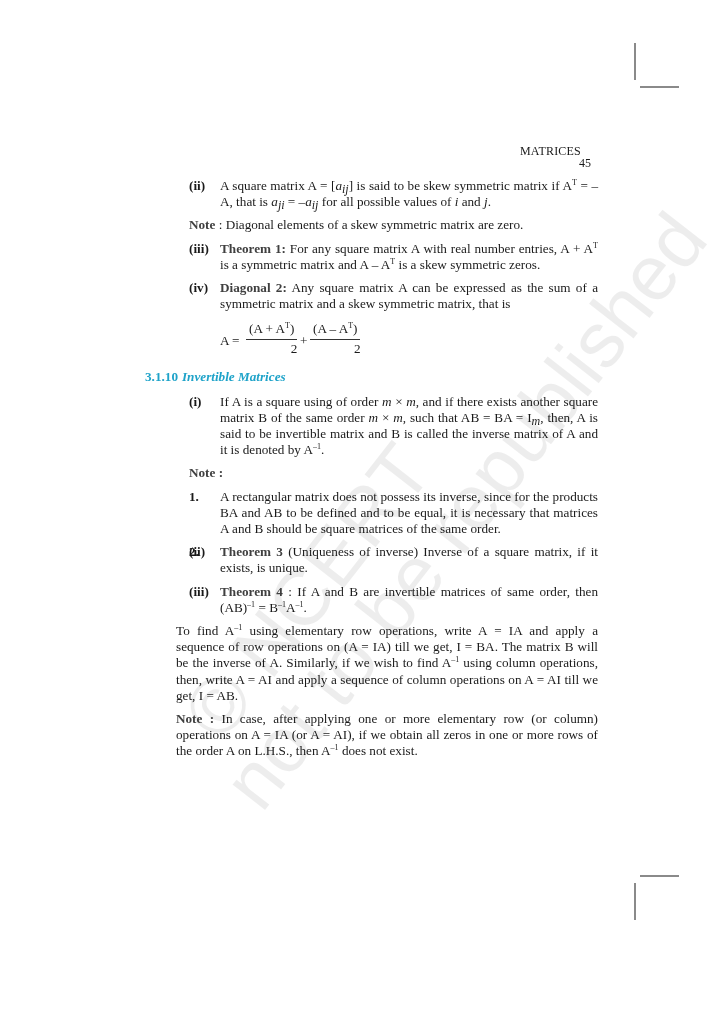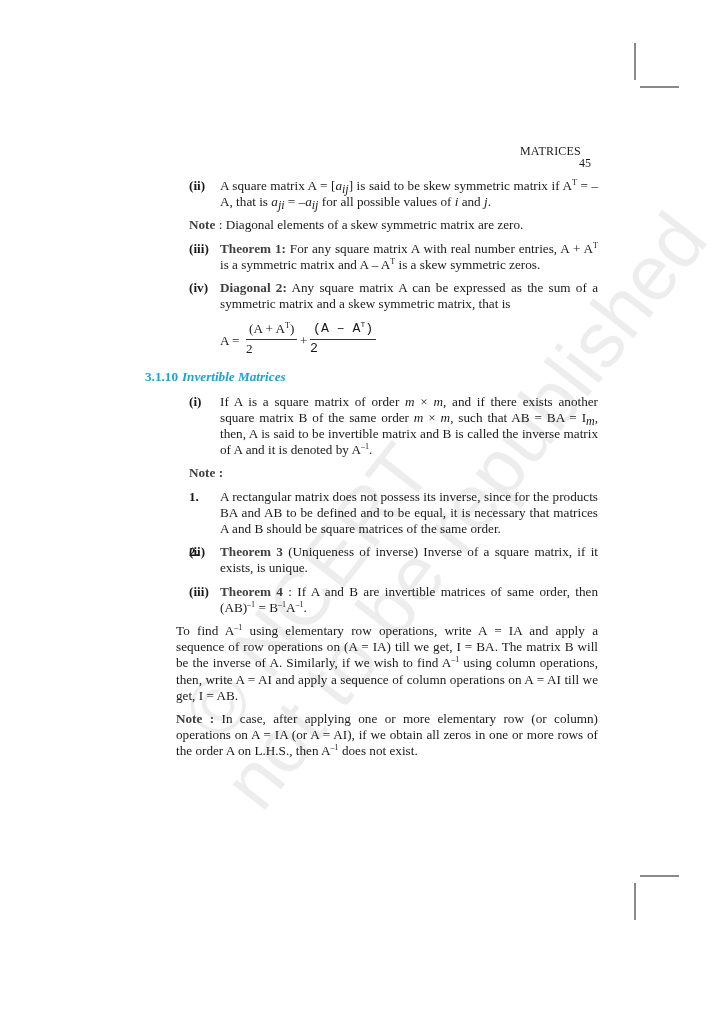--- a/index.html
+++ b/index.html
@@ -10,21 +10,21 @@
   .header .title { position: absolute; left: 520px; letter-spacing: 0.2px; }
   .header .pnum { position: absolute; left: 579px; margin-top: 12px; }
   .content { position: absolute; left: 145px; top: 178px; width: 453px; font-size: 13.2px; line-height: 16.2px; }
   .accent { color: #404040; font-weight: bold; }
   .item { position: relative; padding-left: 75px; margin-bottom: 7px; text-align: justify; }
   .item .lbl { position: absolute; left: 44px; top: 0; font-weight: bold; }
   .item.num .lbl { left: 44px; }
   .note { padding-left: 44px; margin-bottom: 7px; }
   .formula { position: relative; height: 46px; margin-left: 75px; margin-bottom: 4px; }
   .formula .lhs { position: absolute; left: 0; top: 14px; }
-  .frac { position: absolute; top: 2px; text-align: left; }
+  .frac { position: absolute; top: 2px; text-align: right; }
   .frac .num { border-bottom: 1px solid #333; padding: 0 3px 1px; }
   .frac .den { padding-top: 1px; }
   .formula .plus { position: absolute; left: 80px; top: 14px; }
   .section { font-size: 13.2px; margin: 3px 0 8px 0; color: #1fa3c9; font-weight: bold; }
   .section .secnum { margin-right: 4px; }
   .section .sectitle { font-style: italic; text-align: right; }
   .para { text-align: justify; margin-bottom: 7px; margin-left: 31px; }
   sup { font-size: 8px; vertical-align: 5px; line-height: 0; }
   sub { font-size: 12px; vertical-align: -3px; line-height: 0; }
   i { font-style: italic; }
@@ -68,33 +68,33 @@
     <span class="accent">Diagonal 2:</span><span> Any square matrix A can be expressed as the sum of a symmetric matrix and a skew symmetric matrix, that is</span>
   </div>
 
   <div class="formula">
     <span class="lhs">A =</span>
     <div class="frac" style="left:26px;">
       <div class="num"><span>(A + A</span><sup>T</sup><span>)</span></div>
       <div class="den">2</div>
     </div>
     <span class="plus">+</span>
-    <div class="frac" style="left:90px;font-family:Liberation Mono, monospace;">
+    <div class="frac" style="left:90px;">
       <div class="num"><span>(A – A</span><sup>T</sup><span>)</span></div>
       <div class="den">2</div>
     </div>
   </div>
 
   <div class="section">
     <span class="secnum">3.1.10</span><span class="sectitle">Invertible Matrices</span>
   </div>
 
   <div class="item">
     <span class="lbl" style="font-weight:bold;">(i)</span>
-    <span>If A is a square matrix of order </span><i>m</i><span> × </span><i>m</i><span>, and if there exists another square matrix B of the same order </span><i>m</i><span> × </span><i>m</i><span>, such that AB = BA = I</span><sub><i>m</i></sub><span>, then, A is said to be invertible matrix and B is called the inverse matrix of A and it is denoted by A</span><sup>–1</sup><span>.</span>
+    <span>If A is a square using of order </span><i>m</i><span> × </span><i>m</i><span>, and if there exists another square matrix B of the same order </span><i>m</i><span> × </span><i>m</i><span>, such that AB = BA = I</span><sub><i>m</i></sub><span>, then, A is said to be invertible matrix and B is called the inverse matrix of A and it is denoted by A</span><sup>–1</sup><span>.</span>
   </div>
 
   <div class="note">
     <span class="accent">Note :</span>
   </div>
 
   <div class="item num">
     <span class="lbl">1.</span>
     <span>A rectangular matrix does not possess its inverse, since for the products BA and AB to be defined and to be equal, it is necessary that matrices A and B should be square matrices of the same order.</span>
   </div>

